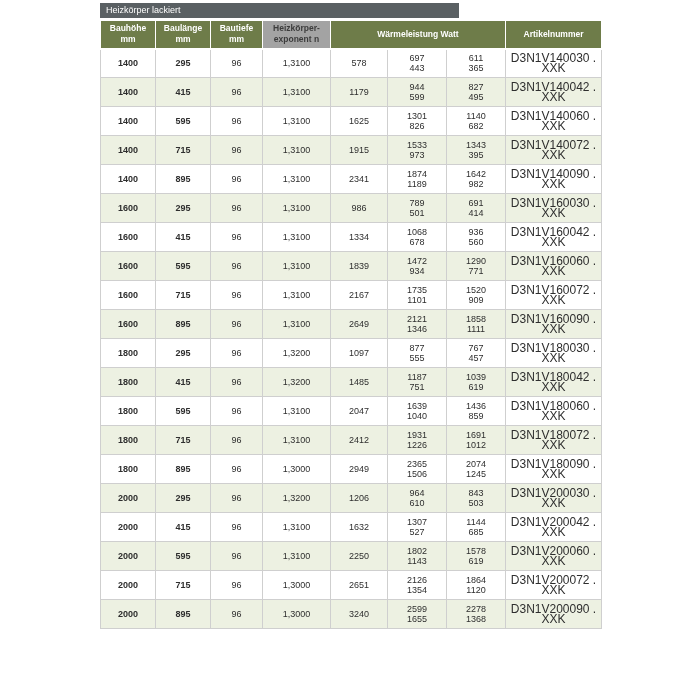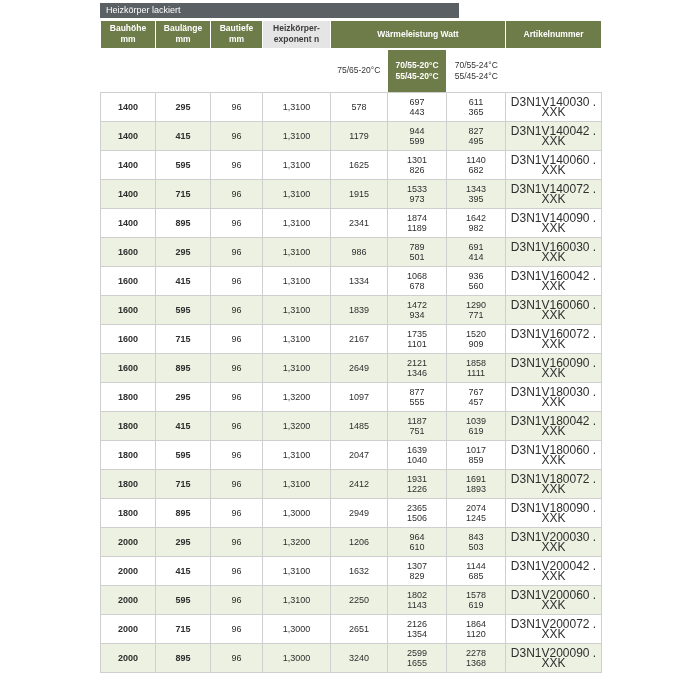--- a/index.html
+++ b/index.html
@@ -28,21 +28,21 @@
     font-size:8.5px;font-weight:bold;text-align:center;vertical-align:middle;
     white-space:pre-line;padding:2px 1px;line-height:11px;
   }
   .hrow1 th{height:28px;}
   .hrow2 th{height:44px;border-bottom:1px solid var(--border);}
   th.green{
     background:var(--header-green);color:#ffffff;
     border-left:1px solid #fff;border-right:1px solid #fff;border-top:1px solid #fff;
   }
   .hrow1 th{border-bottom:2px solid #fff;}
-  th.white{background:#e5e5e5;color:#3c3c3c;}
+  th.white{background:#a3a3a3;color:#3c3c3c;}
   th.sub-white{background:#ffffff;color:#333;font-weight:normal;}
   th.blank{background:#ffffff;border-left:none;border-right:none;}
   tbody td{
     font-size:9px;text-align:center;vertical-align:middle;height:29px;
     border:1px solid var(--border);padding:1px 2px;line-height:10.5px;
     white-space:pre-line;background:#ffffff;color:var(--text);
   }
   tbody tr.alt td{background:var(--row-alt);}
   td.b{font-weight:bold;}
   td.art{font-size:12px;}
@@ -71,29 +71,20 @@
 mm</th>
       <th class="green">Baulänge
 mm</th>
       <th class="green">Bautiefe
 mm</th>
       <th class="white">Heizkörper-
 exponent n</th>
       <th class="green" colspan="3">Wärmeleistung Watt</th>
       <th class="green">Artikelnummer</th>
     </tr>
-    <tr class="hrow2">
-      <th class="blank" colspan="4"></th>
-      <th class="sub-white">75/65-20°C</th>
-      <th class="green">70/55-20°C
-55/45-20°C</th>
-      <th class="sub-white">70/55-24°C
-55/45-24°C</th>
-      <th class="blank"></th>
-    </tr>
   </thead>
   <tbody id="rows">
       <tr>
         <td class="b">1400</td>
         <td class="b">295</td>
         <td>96</td>
         <td>1,3100</td>
         <td>578</td>
         <td>697
 443</td>
@@ -234,34 +225,34 @@
         <td class="art">D3N1V180042 . XXK</td>
       </tr>
       <tr>
         <td class="b">1800</td>
         <td class="b">595</td>
         <td>96</td>
         <td>1,3100</td>
         <td>2047</td>
         <td>1639
 1040</td>
-        <td>1017
+        <td>1436
 859</td>
         <td class="art">D3N1V180060 . XXK</td>
       </tr>
       <tr class="alt">
         <td class="b">1800</td>
         <td class="b">715</td>
         <td>96</td>
         <td>1,3100</td>
         <td>2412</td>
         <td>1931
 1226</td>
         <td>1691
-1893</td>
+1012</td>
         <td class="art">D3N1V180072 . XXK</td>
       </tr>
       <tr>
         <td class="b">1800</td>
         <td class="b">895</td>
         <td>96</td>
         <td>1,3000</td>
         <td>2949</td>
         <td>2365
 1506</td>
@@ -281,21 +272,21 @@
 503</td>
         <td class="art">D3N1V200030 . XXK</td>
       </tr>
       <tr>
         <td class="b">2000</td>
         <td class="b">415</td>
         <td>96</td>
         <td>1,3100</td>
         <td>1632</td>
         <td>1307
-829</td>
+527</td>
         <td>1144
 685</td>
         <td class="art">D3N1V200042 . XXK</td>
       </tr>
       <tr class="alt">
         <td class="b">2000</td>
         <td class="b">595</td>
         <td>96</td>
         <td>1,3100</td>
         <td>2250</td>

